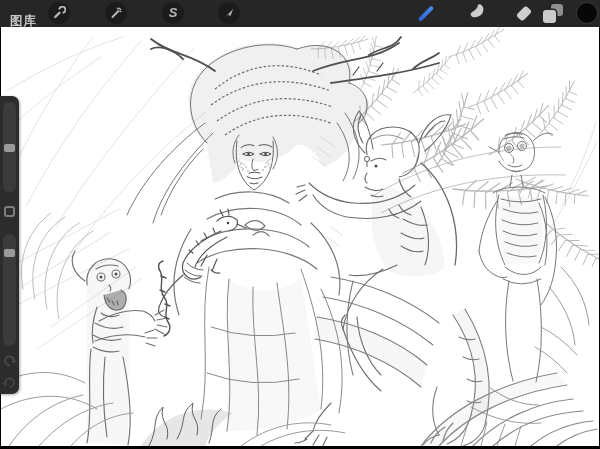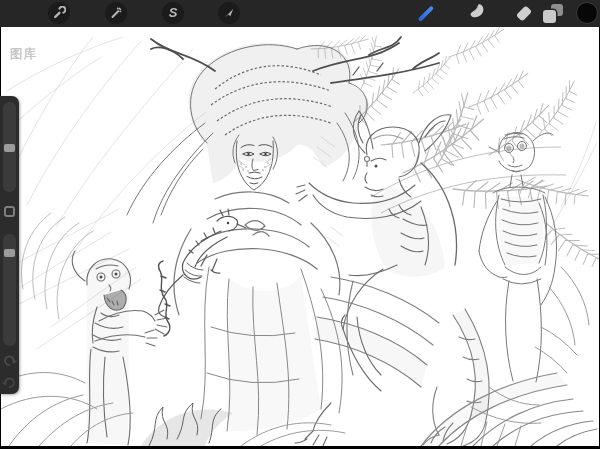--- a/index.html
+++ b/index.html
@@ -2,21 +2,21 @@
 <html style="--topbar_bg: #262626; --button_circle_bg: #1b1b1b; --icon_gray: #b8b8b8; --accent_blue: #4a8cf0; --sidebar_bg: #2c2c2c; --slider_track: #3b3b3b; --slider_handle: #9b9b9b; --canvas_bg: #ffffff;"><head>
 <meta charset="utf-8">
 <style>
   html,body{margin:0;padding:0;}
   body{width:600px;height:449px;background:#000;position:relative;overflow:hidden;
        font-family:"Liberation Sans",sans-serif;-webkit-font-smoothing:antialiased;}
 
   
   .topbar{position:absolute;left:0;top:0;width:600px;height:27px;background:var(--topbar_bg,#262626);z-index:30;}
   .gallery-btn{position:absolute;left:10px;top:0;height:43px;display:flex;align-items:center;
-       color:#c6c6c6;font-size:12.5px;letter-spacing:1px;font-weight:bold;cursor:default;margin-top:33px;}
+       color:#c6c6c6;font-size:12.5px;letter-spacing:1px;font-weight:bold;cursor:default;}
   .circle-btn{position:absolute;top:2px;width:22px;height:22px;border-radius:50%;
        background:var(--button_circle_bg,#1c1c1c);display:flex;align-items:center;justify-content:center;}
   .circle-btn svg{display:block}
   .sel-s{color:#b8b8b8;font-size:13px;font-weight:bold;font-style:italic;line-height:1;transform:translatey(-1px);}
 
   .right-tool{position:absolute;top:0;width:26px;height:27px;display:flex;align-items:center;justify-content:center;}
   .brush-bar{width:3.5px;height:19px;border-radius:2px;transform:rotate(45deg);
        background:linear-gradient(to top,#2e62d4,var(--accent_blue,#4a8cf0));}
   .eraser-shape{width:14px;height:9px;border-radius:3px;background:#cfcfcf;transform:rotate(-45deg);}
   .layers-wrap{position:relative;width:20px;height:20px;}

